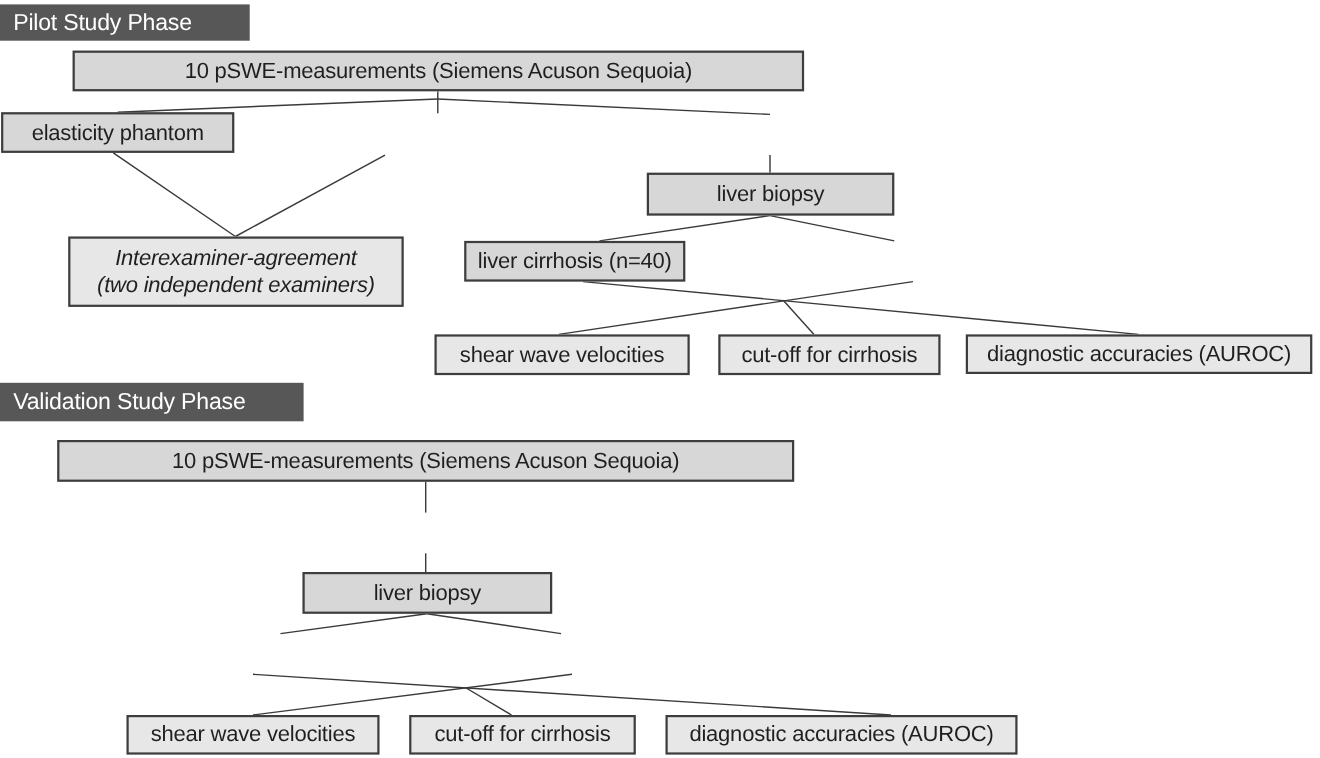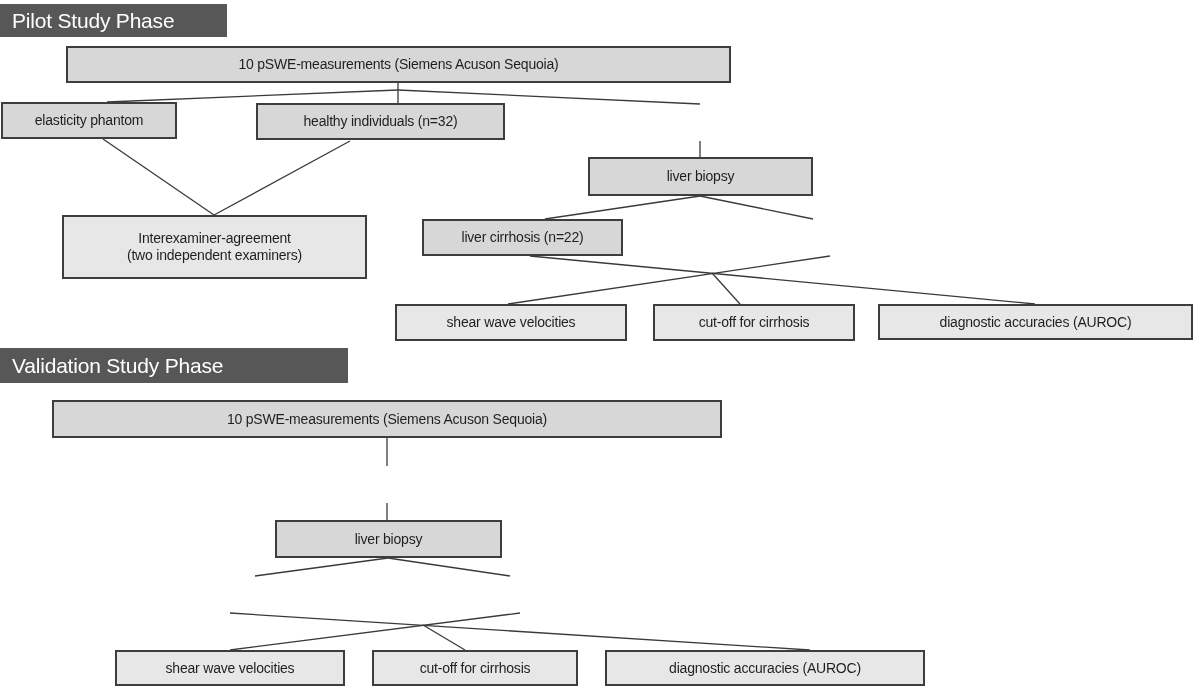--- a/index.html
+++ b/index.html
@@ -12,21 +12,21 @@
     overflow:hidden;
   }
   .edges{position:absolute;left:0;top:0;width:1200px;height:689px;}
   .edges line{stroke:var(--c-line,#3a3a3a);stroke-width:1.3;}
   .node{
     position:absolute;
     display:flex;align-items:center;justify-content:center;
     box-sizing:border-box;
     background:var(--c-box-fill,#d7d7d7);
     border:2px solid var(--c-box-border,#3d3d3d);
-    font-size:14px;line-height:1.2;
+    font-size:20px;line-height:1.2;
     white-space:nowrap;
     letter-spacing:-0.2px;
   }
   .node.light{background:var(--c-box-fill-light,#e7e7e7);}
   .node.multiline{flex-direction:column;white-space:nowrap;}
   .phase-header{
     position:absolute;
     display:flex;align-items:center;
     box-sizing:border-box;
     background:var(--c-header-bg,#575757);
@@ -61,42 +61,41 @@
     <line x1="388" y1="558" x2="510" y2="576"></line>
     <line x1="230" y1="613" x2="810" y2="650"></line>
     <line x1="520" y1="613" x2="230" y2="650"></line>
     <line x1="423" y1="625" x2="465" y2="650"></line>
   </svg>
 
   <div class="phase-header" style="left:0;top:4px;width:227px;height:33px;">Pilot Study Phase</div>
 
   <div class="node" style="left:66px;top:46px;width:665px;height:37px;">10 pSWE-measurements (Siemens Acuson Sequoia)</div>
 
-  <div class="node" style="left:1px;top:102px;width:176px;height:37px;">elasticity phantom</div>
+  <div class="node" style="left:1px;top:102px;width:212px;height:37px;">elasticity phantom</div>
 
-  <div class="node" style="left:256px;top:103px;width:249px;height:37px;">healthy individuals (n=32)</div>
 
 
   <div class="node" style="left:588px;top:157px;width:225px;height:39px;">liver biopsy</div>
 
-  <div class="node light multiline" style="left:62px;top:215px;width:305px;height:64px;">
+  <div class="node light multiline" style="left:62px;top:215px;width:305px;height:64px;font-style:italic;">
     <span>Interexaminer-agreement</span>
     <span>(two independent examiners)</span>
   </div>
 
-  <div class="node" style="left:422px;top:219px;width:201px;height:37px;">liver cirrhosis (n=22)</div>
+  <div class="node" style="left:422px;top:219px;width:201px;height:37px;">liver cirrhosis (n=40)</div>
 
 
   <div class="node light" style="left:395px;top:304px;width:232px;height:37px;">shear wave velocities</div>
 
   <div class="node light" style="left:653px;top:304px;width:202px;height:37px;">cut-off for cirrhosis</div>
 
   <div class="node light" style="left:878px;top:304px;width:315px;height:36px;">diagnostic accuracies (AUROC)</div>
 
-  <div class="phase-header" style="left:0;top:348px;width:348px;height:35px;">Validation Study Phase</div>
+  <div class="phase-header" style="left:0;top:348px;width:276px;height:35px;">Validation Study Phase</div>
 
   <div class="node" style="left:52px;top:400px;width:670px;height:38px;">10 pSWE-measurements (Siemens Acuson Sequoia)</div>
 
 
   <div class="node" style="left:275px;top:520px;width:227px;height:38px;">liver biopsy</div>
 
 
 
   <div class="node light" style="left:115px;top:650px;width:230px;height:36px;">shear wave velocities</div>
 

